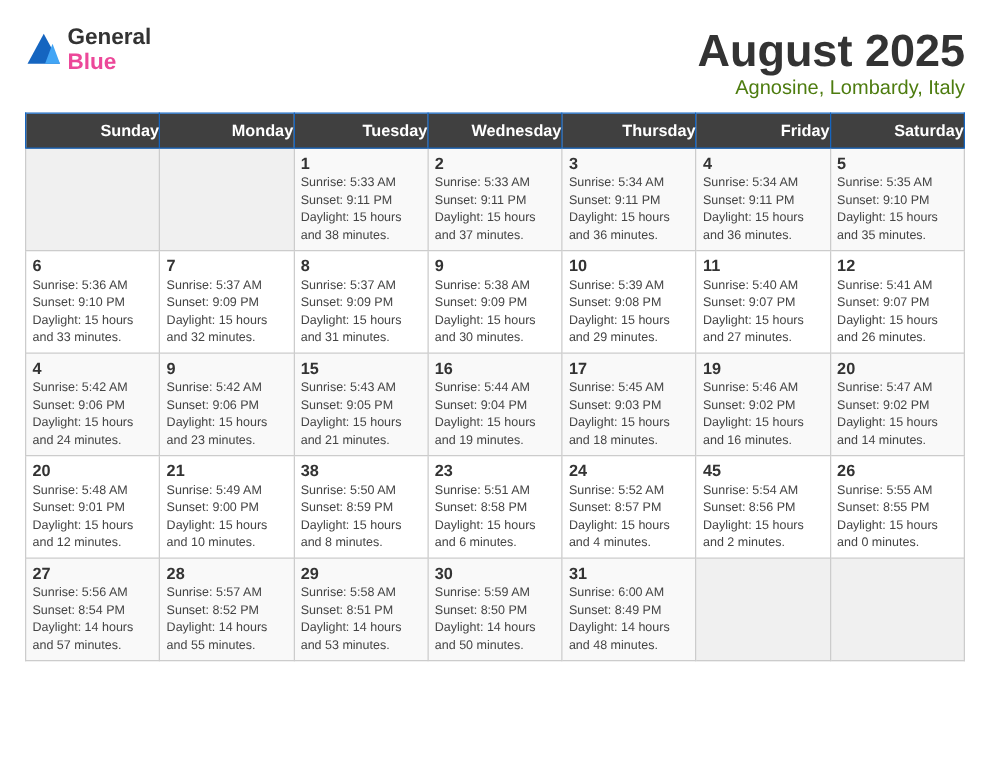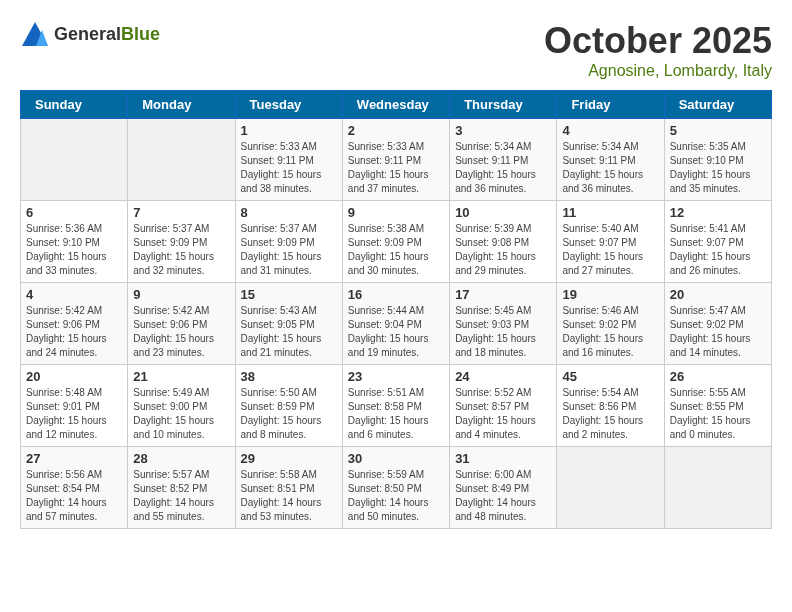--- a/index.html
+++ b/index.html
@@ -15,32 +15,32 @@
       justify-content: space-between;
       align-items: flex-start;
       margin-bottom: 10px;
     }
     .logo {
       display: flex;
       align-items: center;
     }
     .logo-text {
       display: flex;
-      flex-direction: row;
+      flex-direction: column;
       line-height: 1.1;
     }
     .logo-general {
       font-size: 18px;
       font-weight: bold;
       color: #333;
     }
     .logo-blue {
       font-size: 18px;
       font-weight: bold;
-      color: #4d7c0f;
+      color: #ec4899;
     }
     .logo-icon {
       width: 30px;
       height: 30px;
       margin-right: 4px;
     }
     .title-block {
       text-align: right;
     }
     .month-title {
@@ -50,25 +50,25 @@
     }
     .location-title {
       font-size: 16px;
       color: #4d7c0f;
     }
     table {
       width: 100%;
       border-collapse: collapse;
     }
     thead tr th {
-      background-color: #0369a1;
+      background-color: #404040;
       color: #fff;
       font-size: 13px;
-      padding: 6px 14px;
-      text-align: left;
+      padding: 6px 0;
+      text-align: right;
       border: 1px solid #1565c0;
     }
     tbody tr td {
       border: 1px solid #ccc;
       vertical-align: top;
       padding: 4px 5px;
       font-size: 10.5px;
       color: #333;
       min-height: 80px;
       width: calc(100% / 7);
@@ -103,21 +103,21 @@
     <svg class="logo-icon" viewBox="0 0 30 30">
       <polygon points="15,2 28,26 2,26" fill="#1565c0"></polygon>
       <polygon points="22,10 28,26 16,26" fill="#42a5f5"></polygon>
     </svg>
     <div class="logo-text">
       <span class="logo-general">General</span>
       <span class="logo-blue">Blue</span>
     </div>
   </div>
   <div class="title-block">
-    <div class="month-title">October 2025</div>
+    <div class="month-title">August 2025</div>
     <div class="location-title">Agnosine, Lombardy, Italy</div>
   </div>
 </div>
 
 <table>
   <thead>
     <tr>
     <th>Sunday</th>
         <th>Monday</th>
         <th>Tuesday</th>

